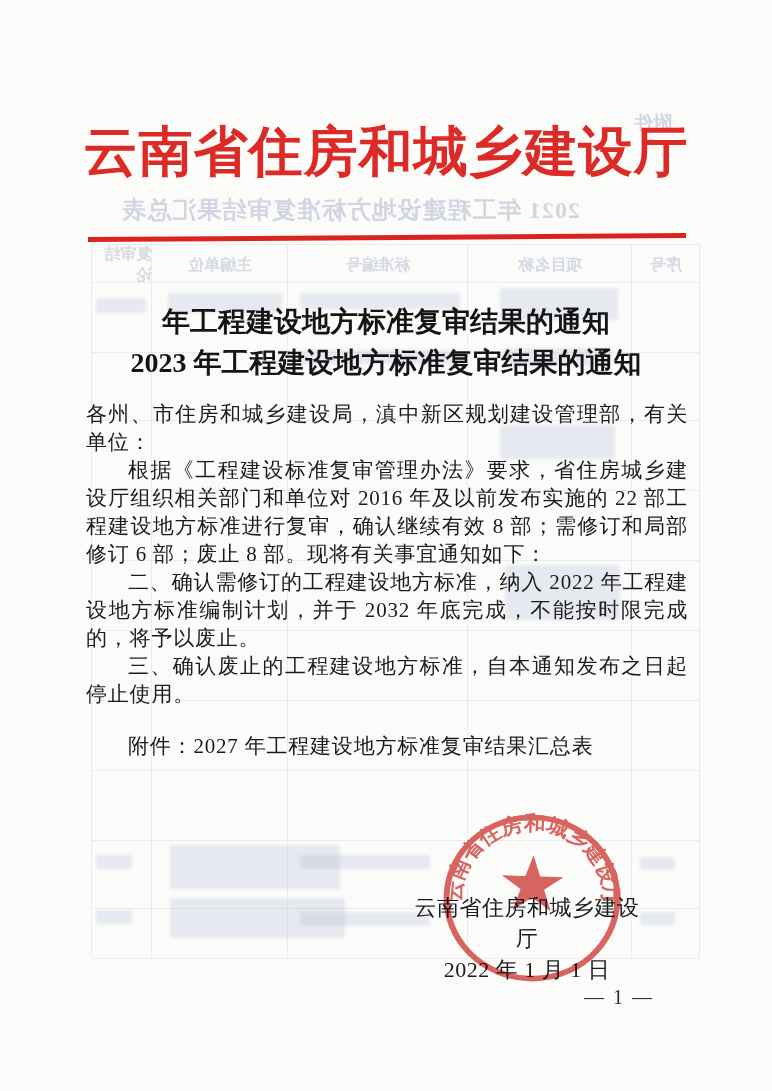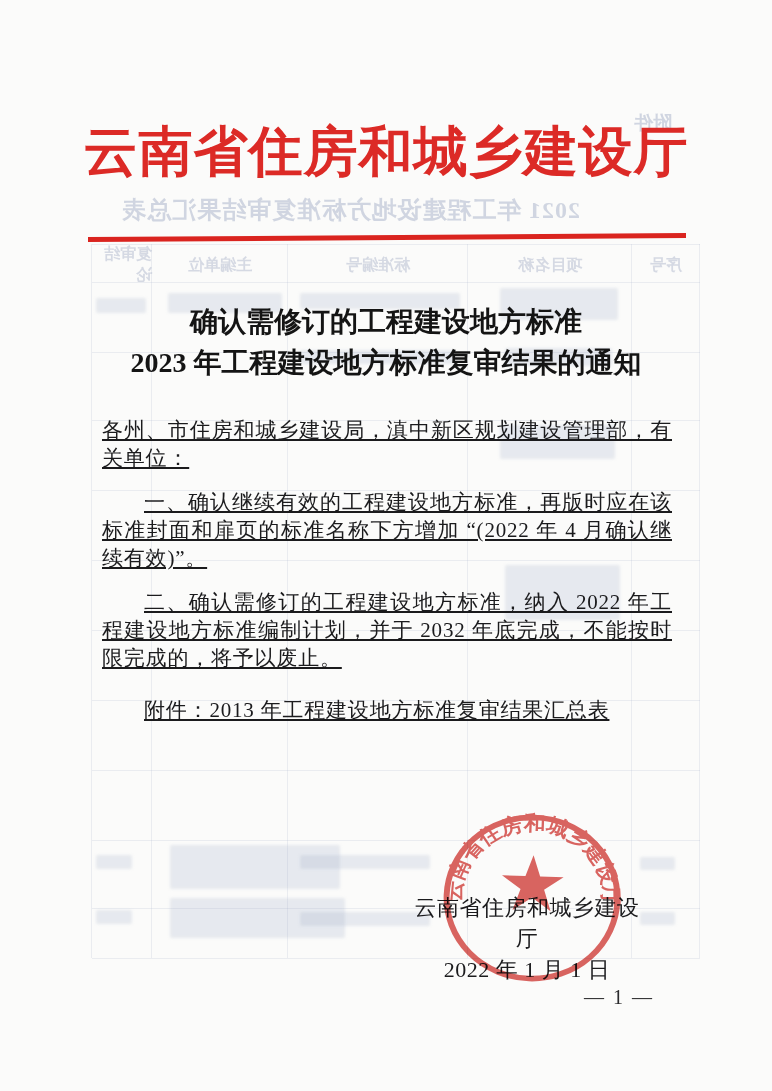--- a/index.html
+++ b/index.html
@@ -70,21 +70,21 @@
     font-weight:bold;color:#141414;
     margin:0;
   }
   .body-text{
     position:absolute;top:400px;left:86px;width:602px;
     font-size:21px;line-height:28px;
     letter-spacing:0.8px;
     color:#1b1b1d;
     text-align:justify;
   }
-  .body-text p{margin:16px;text-decoration:underline;}
+  .body-text p{margin:0;}
   .body-text p.indent{text-indent:2em;}
   .attachment-line{margin-top:24px !important;text-indent:2em;}
   .signature-block{
     position:absolute;top:892px;left:404px;width:246px;
     font-size:22px;line-height:31px;
     color:#1b1b1d;text-align:center;
     letter-spacing:0.5px;
   }
   .page-number{
     position:absolute;top:986px;left:584px;width:80px;
@@ -152,29 +152,30 @@
         <div class="bleed-smudge" style="left: 97px; top: 912px; width: 35px; height: 13px;"></div>
       </div>
   </div>
 
   <div class="content">
 
     <h1 class="agency-header" style="color: rgb(220, 42, 38);">云南省住房和城乡建设厅</h1>
     <div class="red-rule" style="background: rgb(218, 36, 31);"></div>
 
     <h2 class="doc-title">
-      <span>确认需修订的工程建设地方标准</span><br>
+      <span>年工程建设地方标准复审结果的通知</span><br>
       <span>2023 年工程建设地方标准复审结果的通知</span>
     </h2>
 
     <div class="body-text">
       <p>各州、市住房和城乡建设局，滇中新区规划建设管理部，有关单位：</p>
-      <p class="indent">一、确认继续有效的工程建设地方标准，再版时应在该标准封面和扉页的标准名称下方增加 “(2022 年 4 月确认继续有效)”。</p>
+      <p class="indent">根据《工程建设标准复审管理办法》要求，省住房城乡建设厅组织相关部门和单位对 2016 年及以前发布实施的 22 部工程建设地方标准进行复审，确认继续有效 8 部；需修订和局部修订 6 部；废止 8 部。现将有关事宜通知如下：</p>
       <p class="indent">二、确认需修订的工程建设地方标准，纳入 2022 年工程建设地方标准编制计划，并于 2032 年底完成，不能按时限完成的，将予以废止。</p>
-      <p class="attachment-line">附件：2013 年工程建设地方标准复审结果汇总表</p>
+      <p class="indent">三、确认废止的工程建设地方标准，自本通知发布之日起停止使用。</p>
+      <p class="attachment-line">附件：2027 年工程建设地方标准复审结果汇总表</p>
     </div>
 
     <div class="signature-block">
       <div>云南省住房和城乡建设厅</div>
       <div>2022 年 1 月 1 日</div>
     </div>
 
     <div class="page-number">— 1 —</div>
   </div>
 

